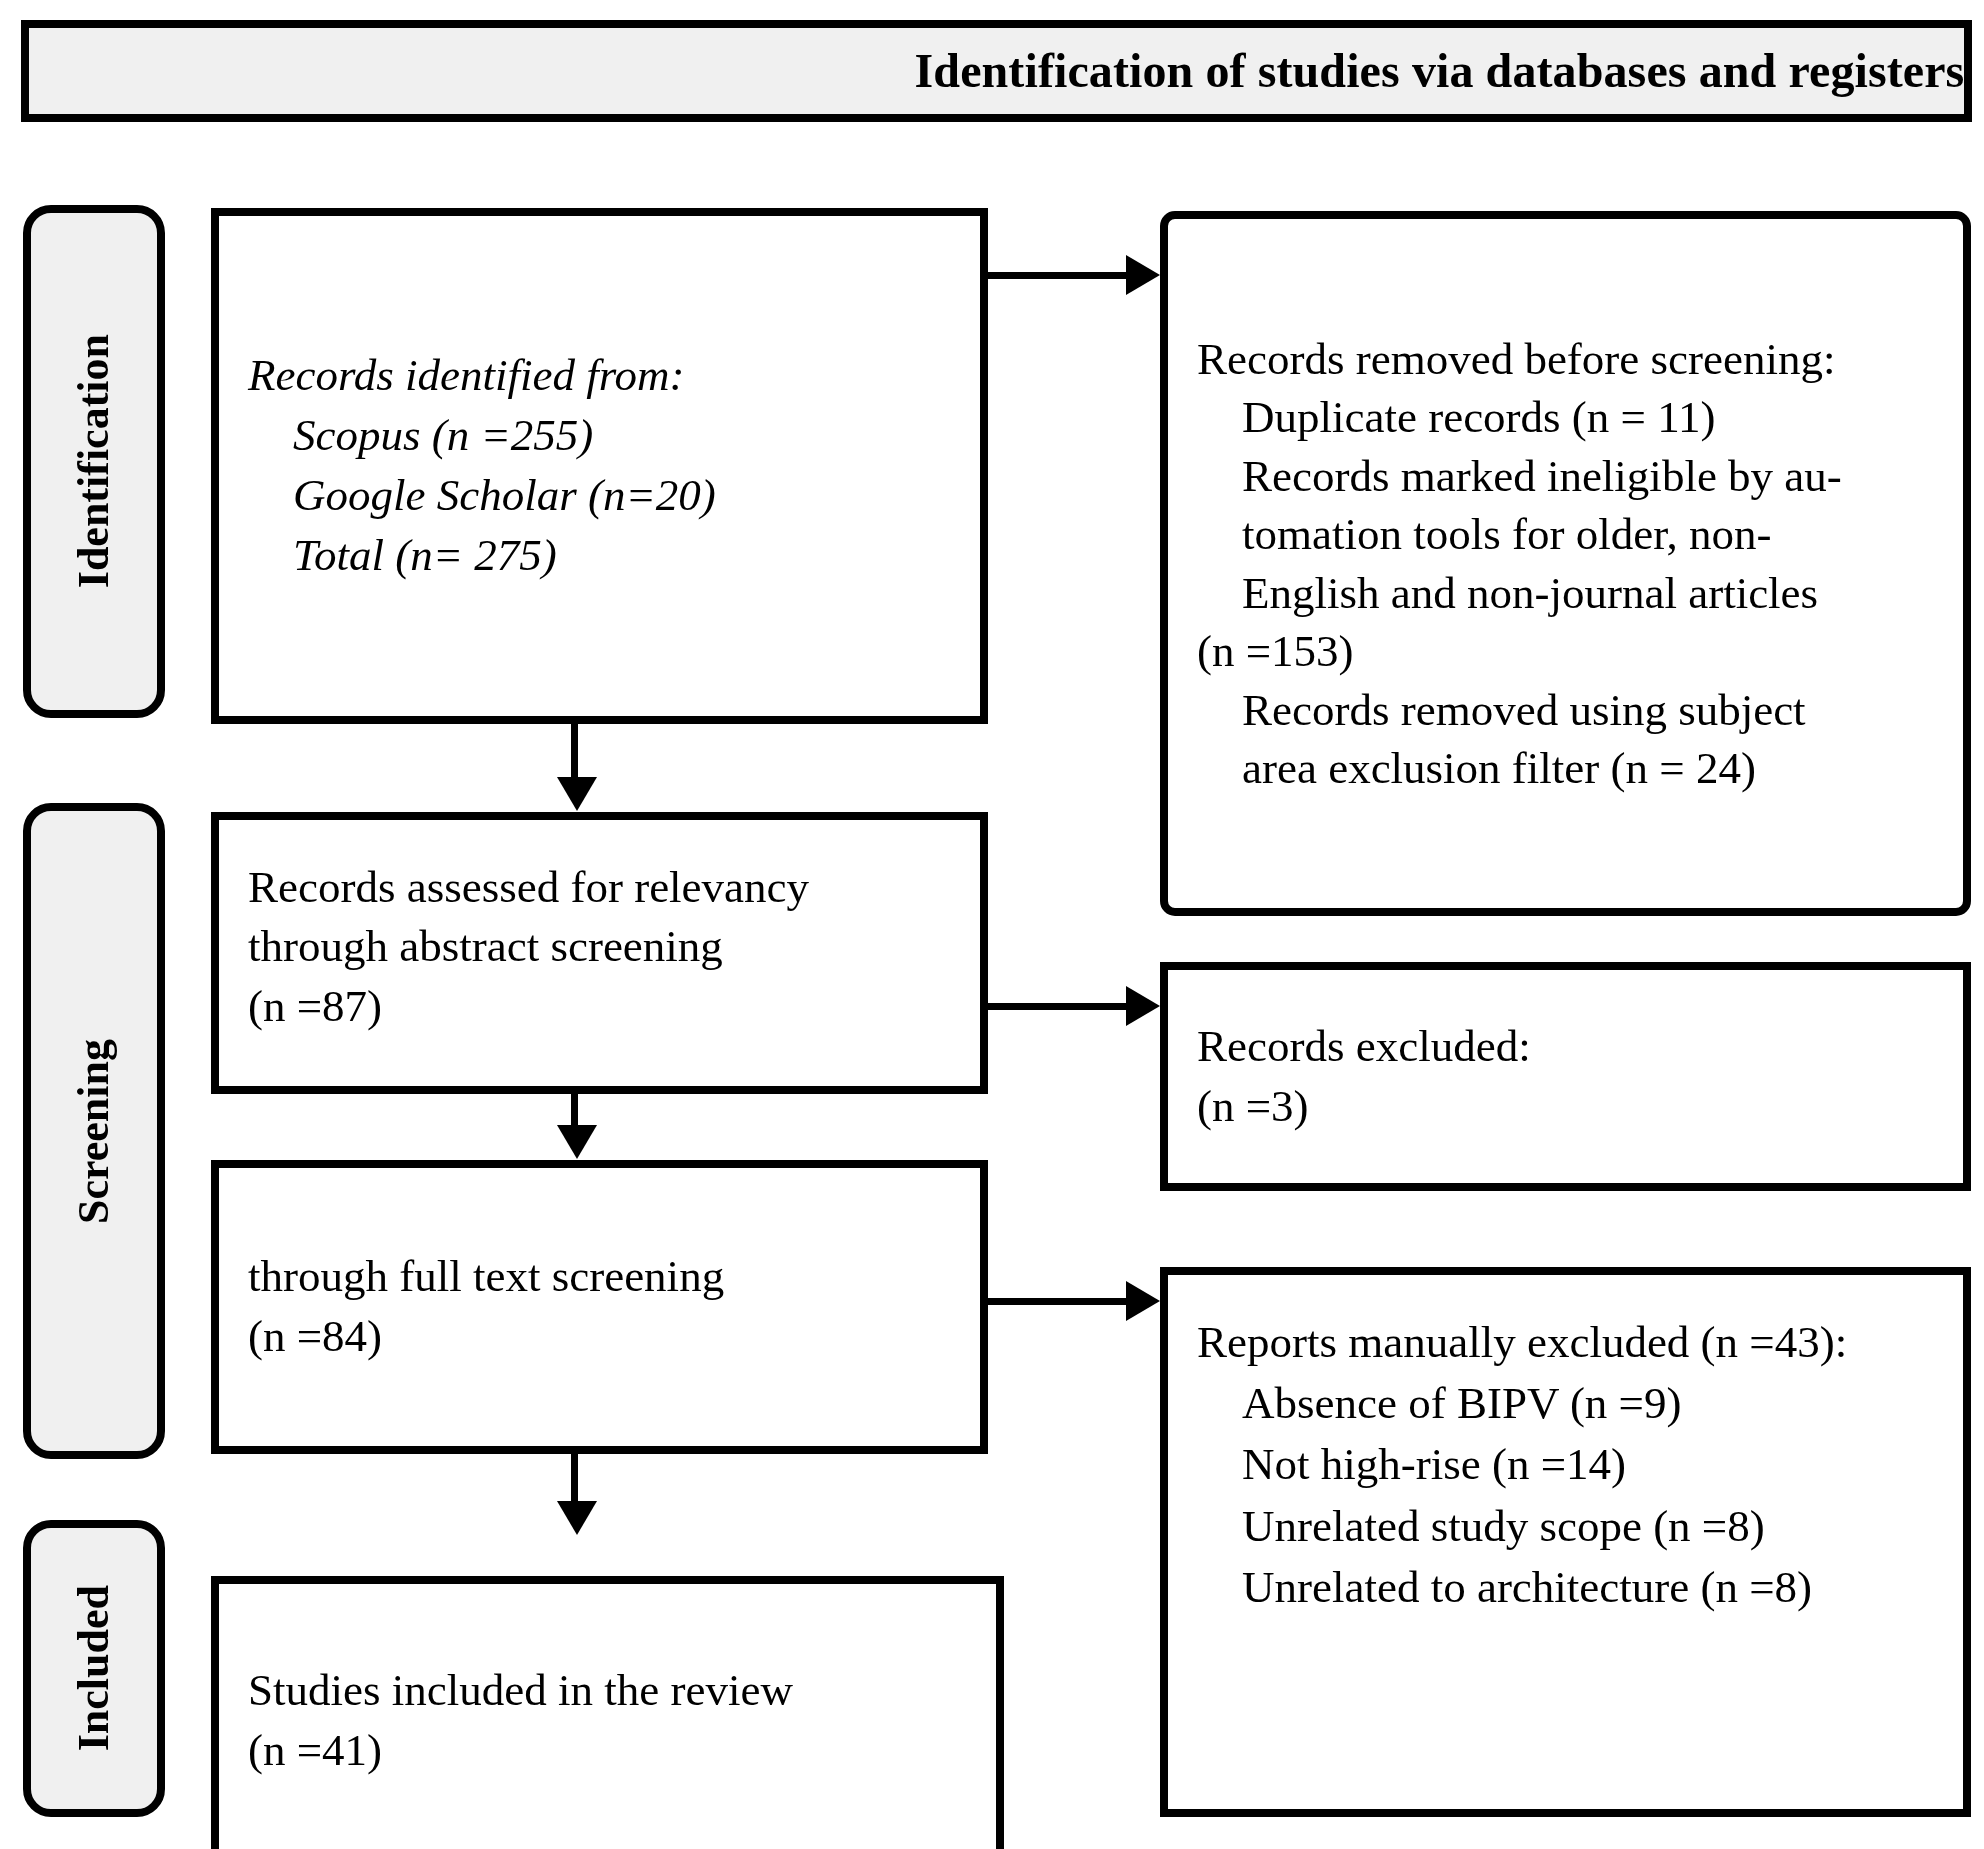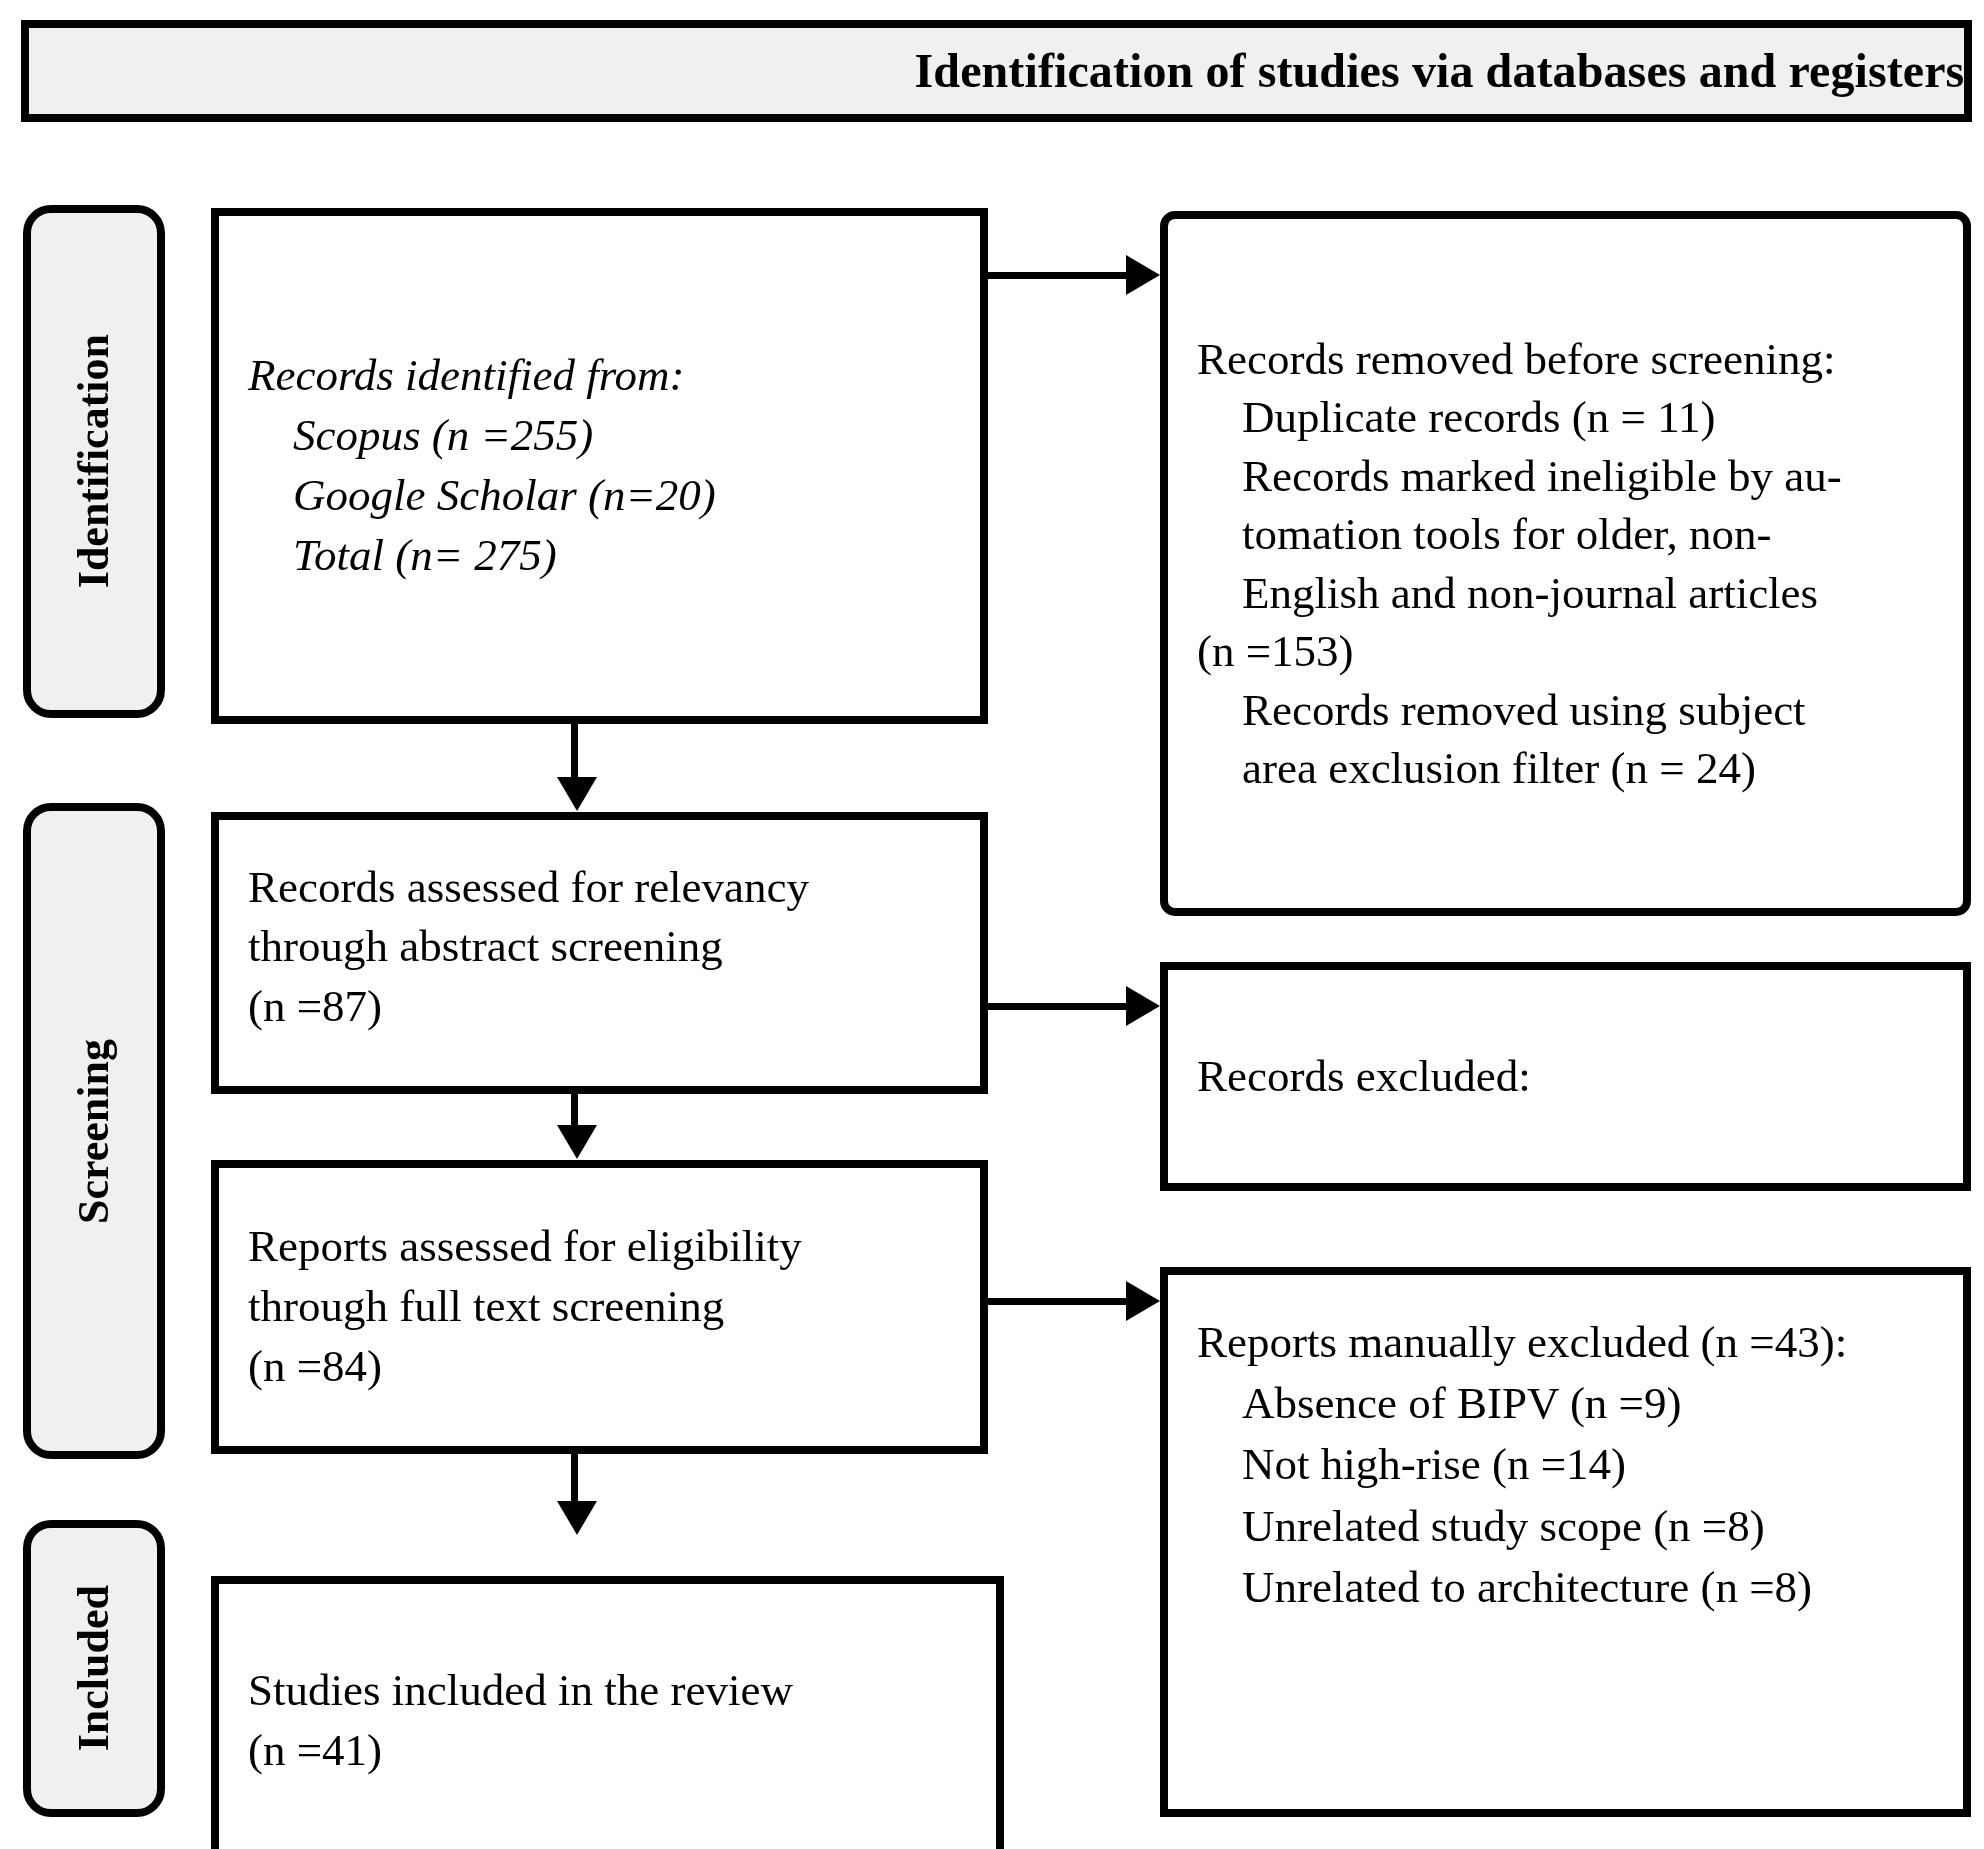--- a/index.html
+++ b/index.html
@@ -204,24 +204,24 @@
   </div>
 
   <div class="flow-box" id="box-relevancy">
     <div class="line">Records assessed for relevancy</div>
     <div class="line">through abstract screening</div>
     <div class="line">(n =87)</div>
   </div>
 
   <div class="flow-box" id="box-excluded">
     <div class="line">Records excluded:</div>
+    <div class="line">(n =3)</div>
   </div>
 
   <div class="flow-box" id="box-eligibility">
-    <div class="line">Reports assessed for eligibility</div>
     <div class="line">through full text screening</div>
     <div class="line">(n =84)</div>
   </div>
 
   <div class="flow-box" id="box-manual">
     <div class="line">Reports manually excluded (n =43):</div>
     <div class="line indent">Absence of BIPV (n =9)</div>
     <div class="line indent">Not high-rise (n =14)</div>
     <div class="line indent">Unrelated study scope (n =8)</div>
     <div class="line indent">Unrelated to architecture (n =8)</div>

